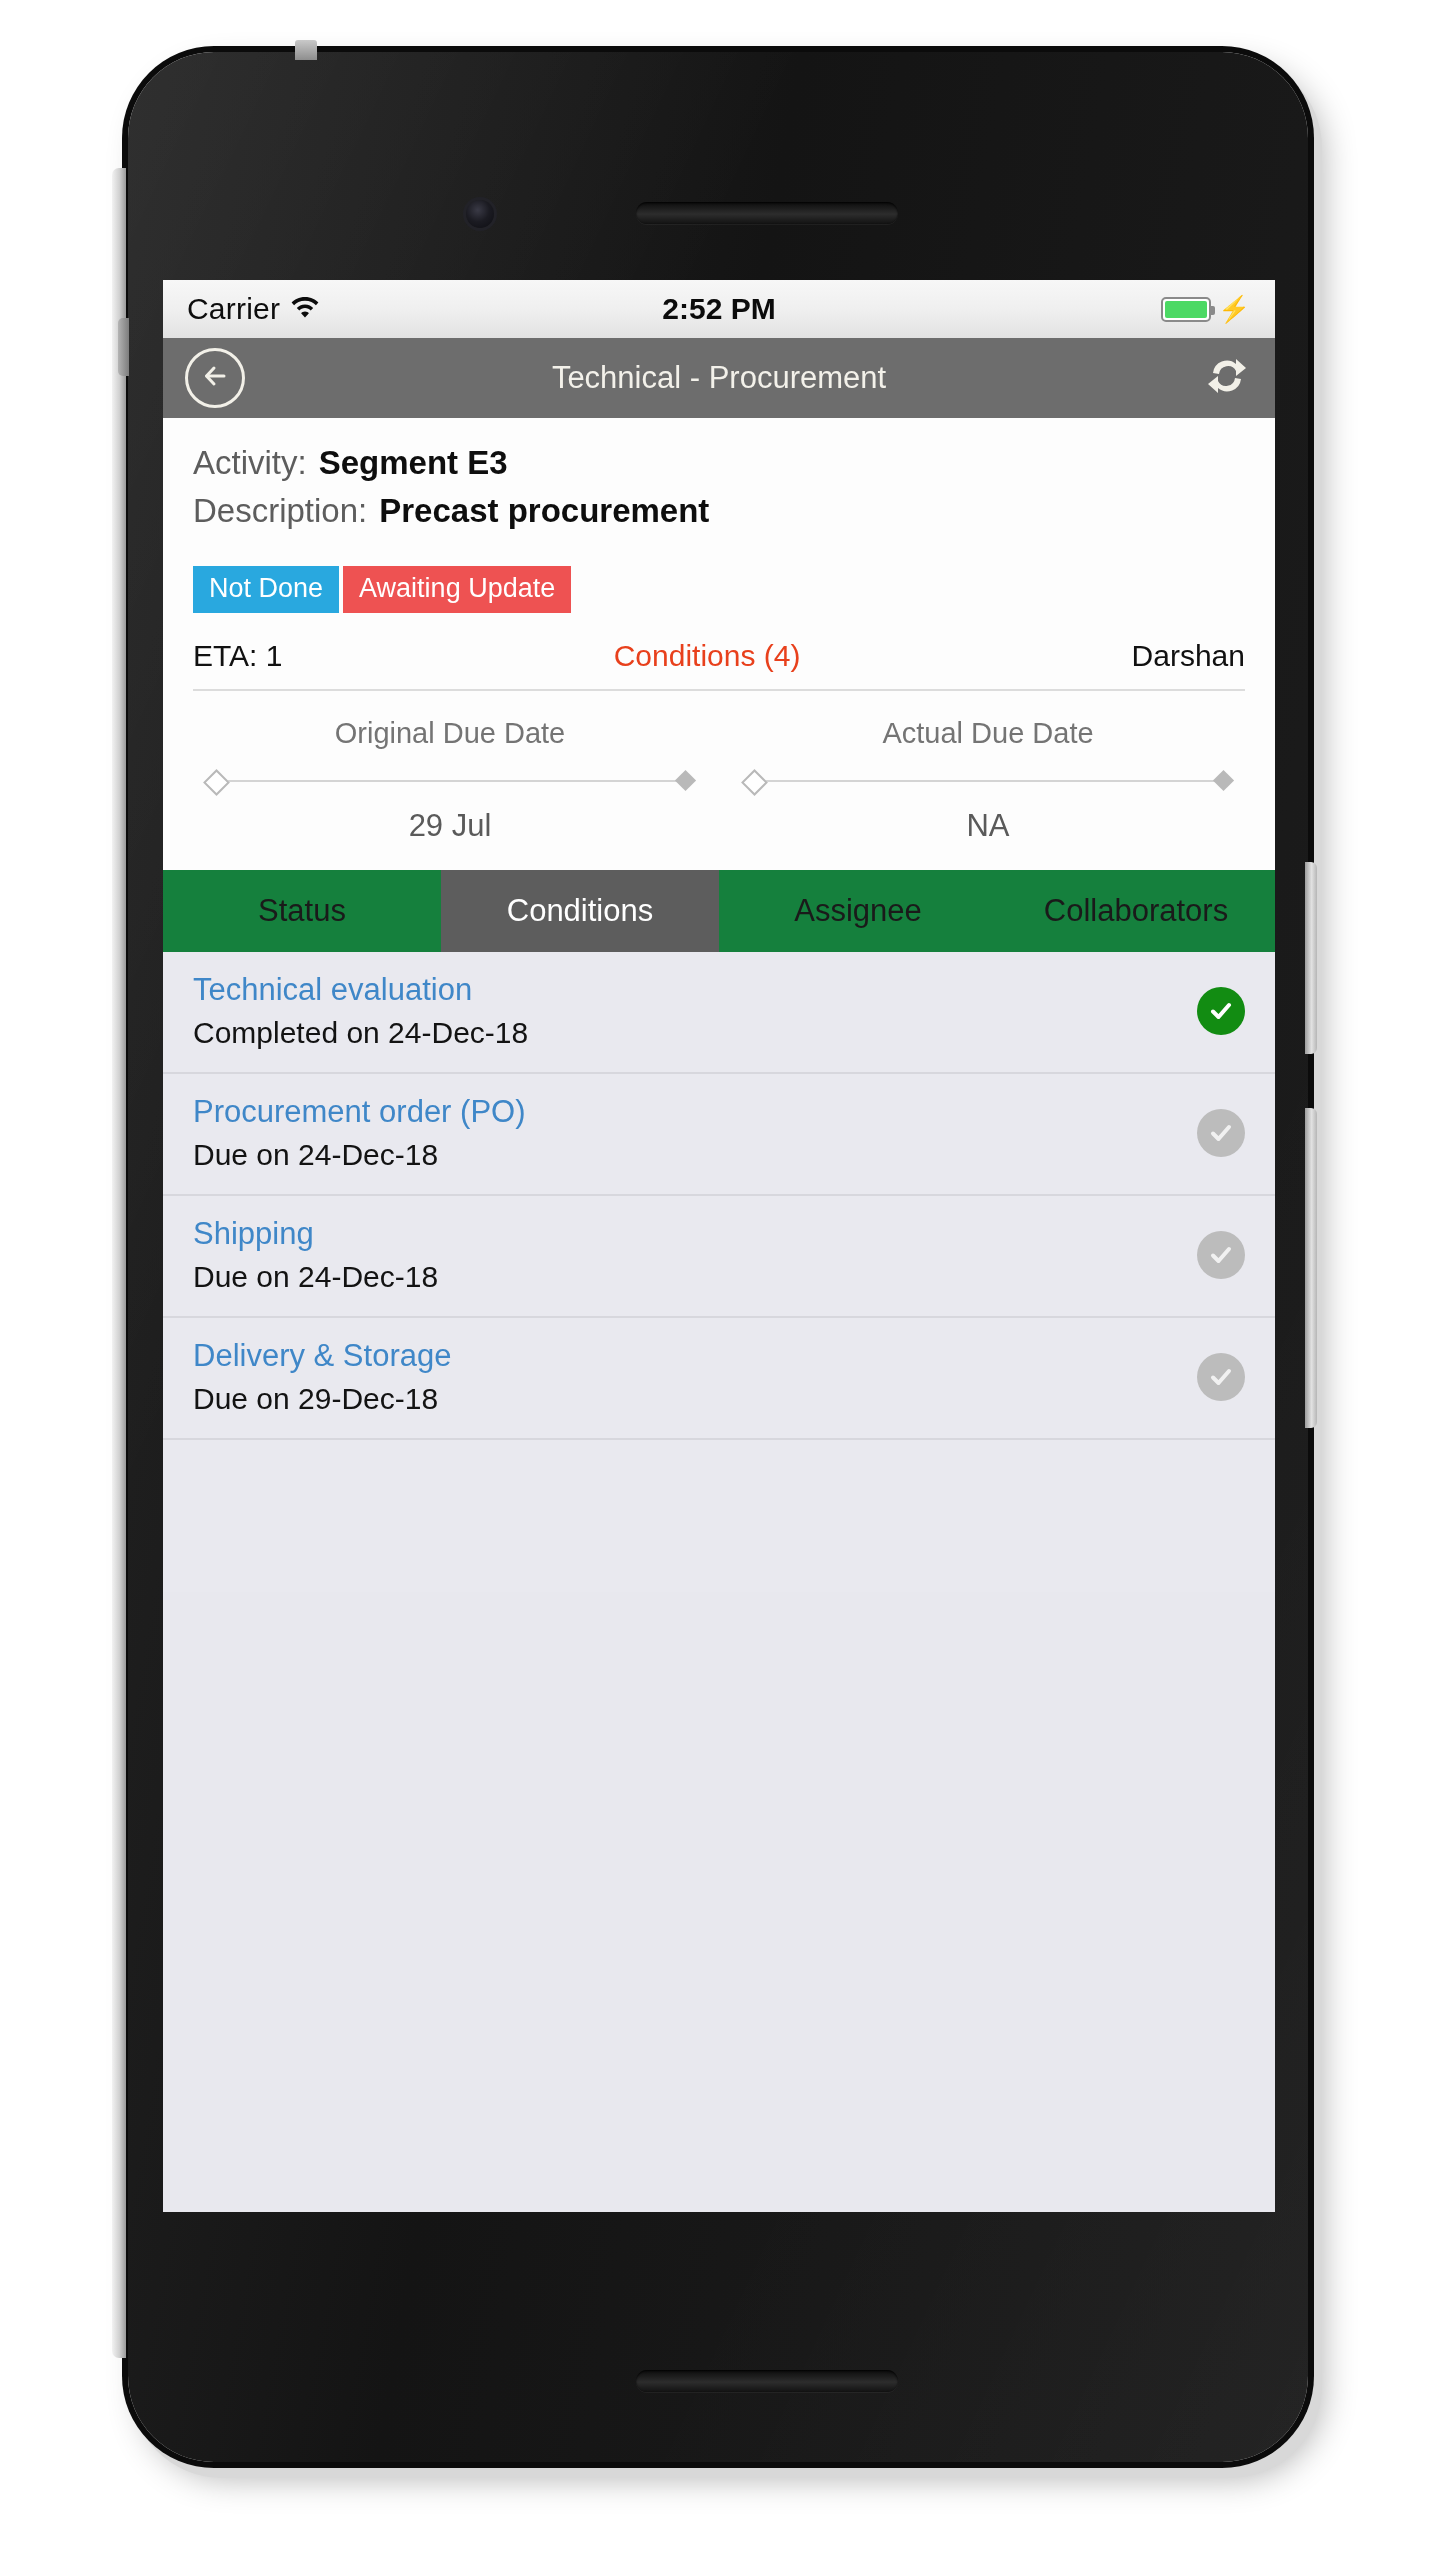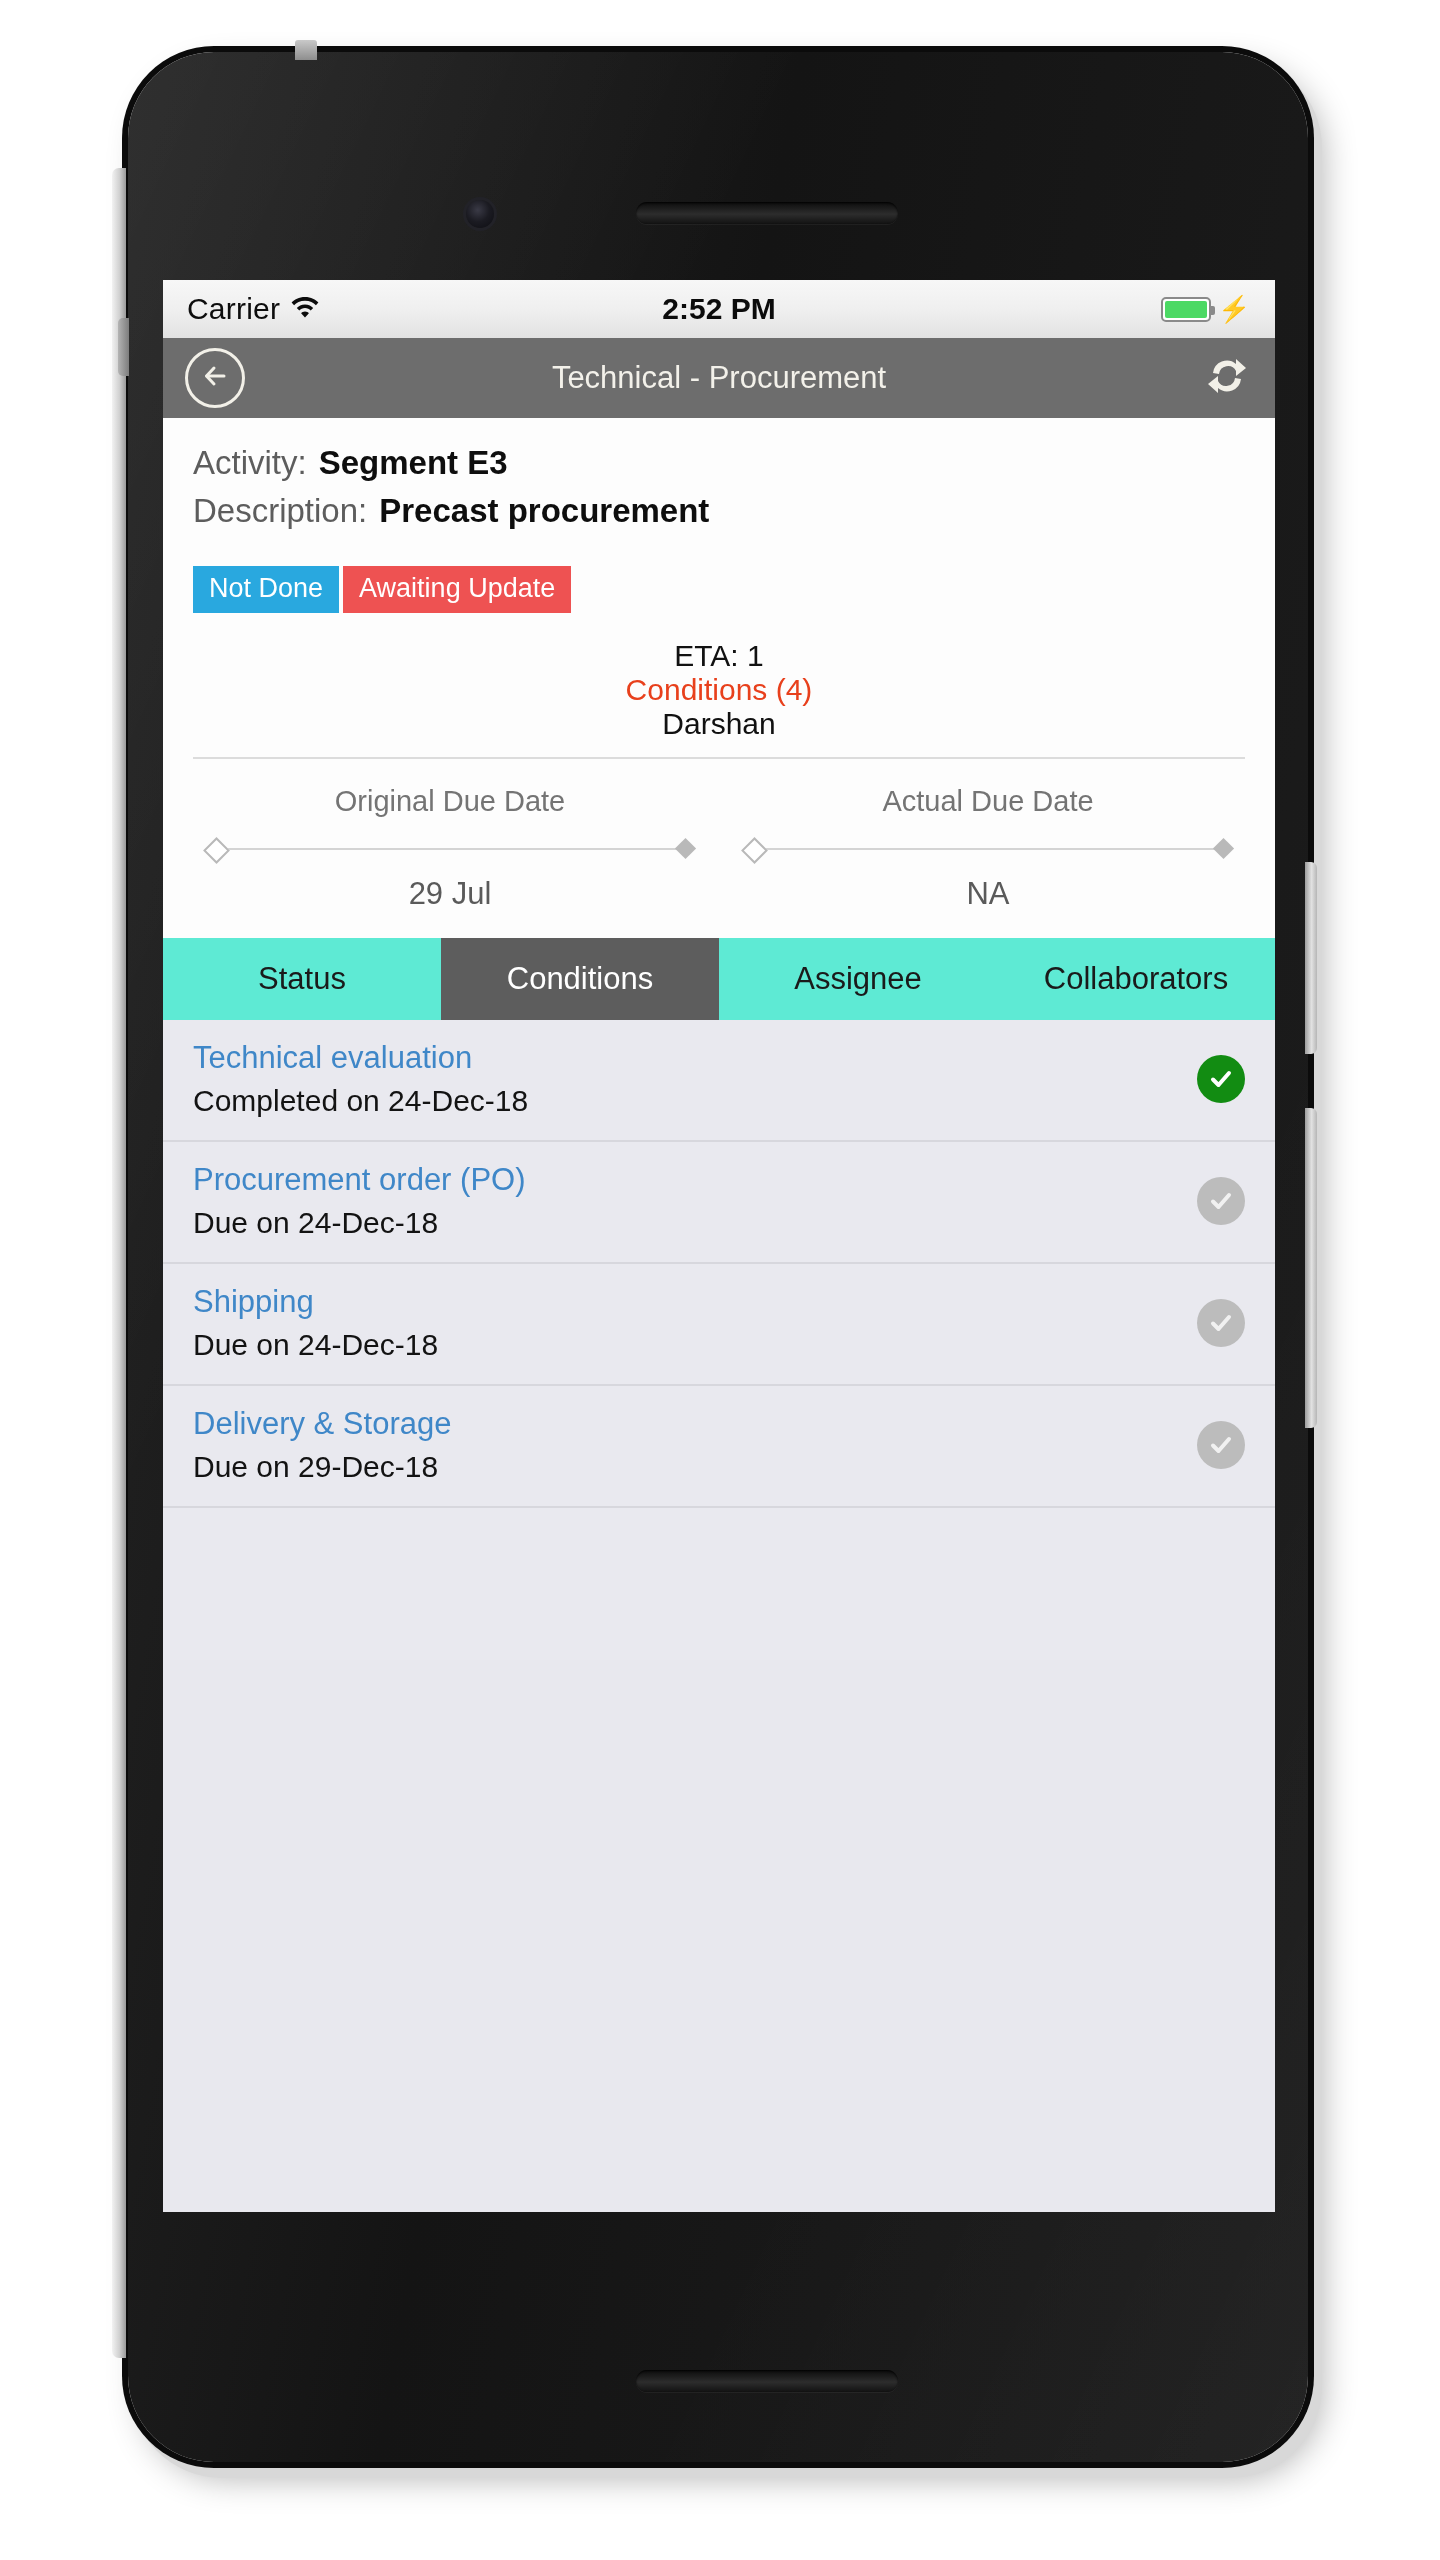--- a/index.html
+++ b/index.html
@@ -244,21 +244,20 @@
     line-height: 1;
     cursor: pointer;
   }
 
   #meta-row {
     display: flex;
     align-items: center;
     margin-top: 26px;
     padding-bottom: 16px;
     border-bottom: 2px solid #dcdcdc;
-    flex-direction: column;
   }
   .meta-eta { font-size: 30px; color: #111; flex: 0 0 auto; }
   .meta-conditions {
     flex: 1;
     text-align: center;
     font-size: 30px;
     cursor: pointer;
   }
   .meta-owner { font-size: 30px; color: #111; flex: 0 0 auto; }
 
@@ -290,21 +289,21 @@
     width: 15px; height: 15px;
     transform: rotate(45deg);
   }
   .diamond.hollow { left: 2px; border: 2px solid #b9b9b9; background: #fff; }
   .diamond.filled { right: 2px; background: #b9b9b9; }
   .due-value { font-size: 31px; color: #5a5a5a; }
 
   
   #tab-bar {
     display: flex;
-    background: #5eead4;
+    background: #15803d;
     height: 82px;
   }
   .tab {
     flex: 1;
     display: flex;
     align-items: center;
     justify-content: center;
     font-size: 31px;
     color: #1a1a1a;
     cursor: pointer;

